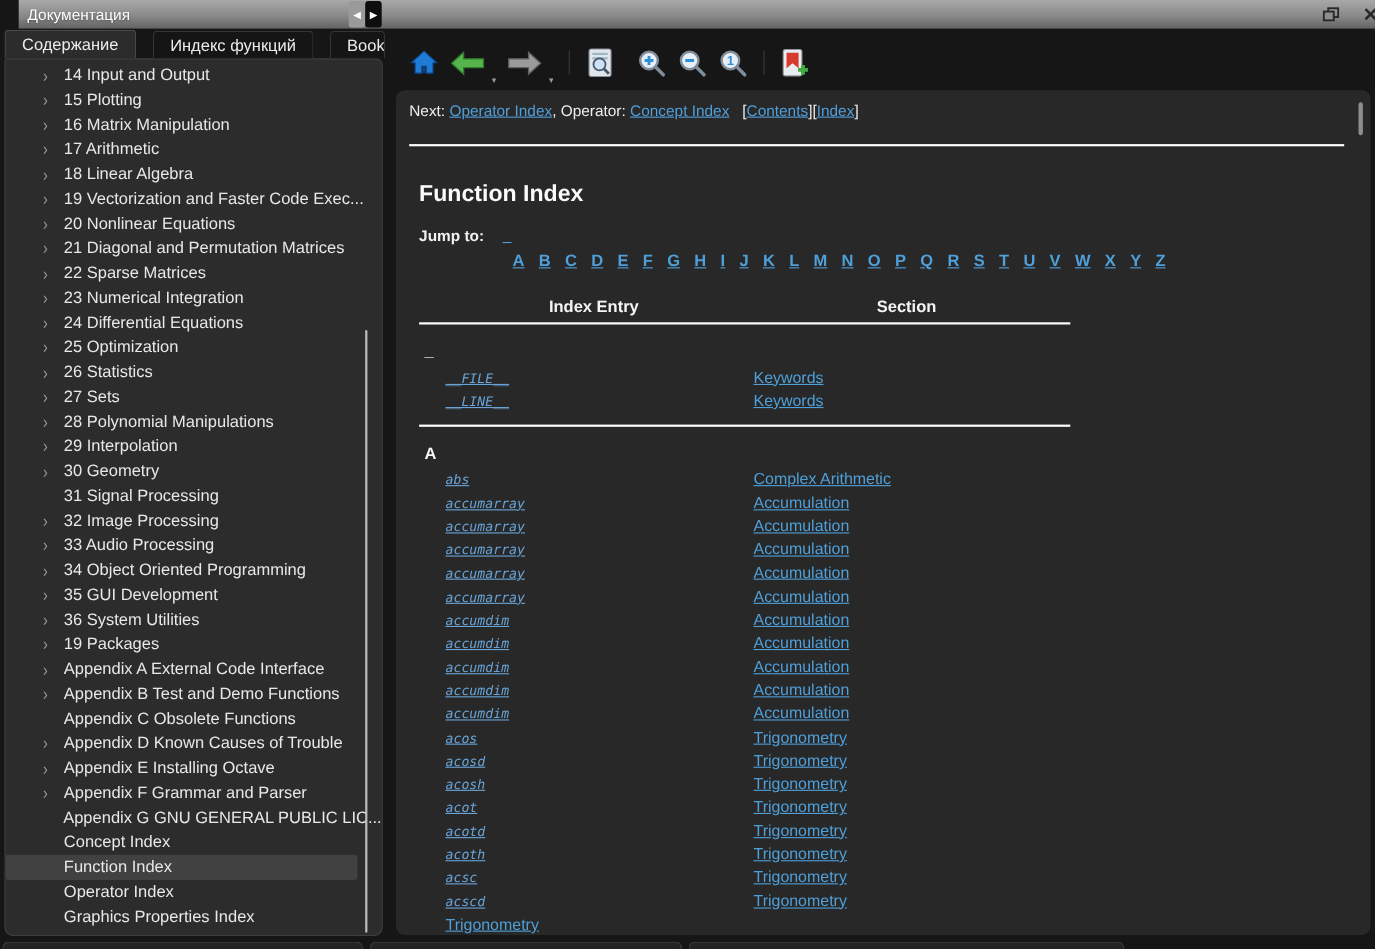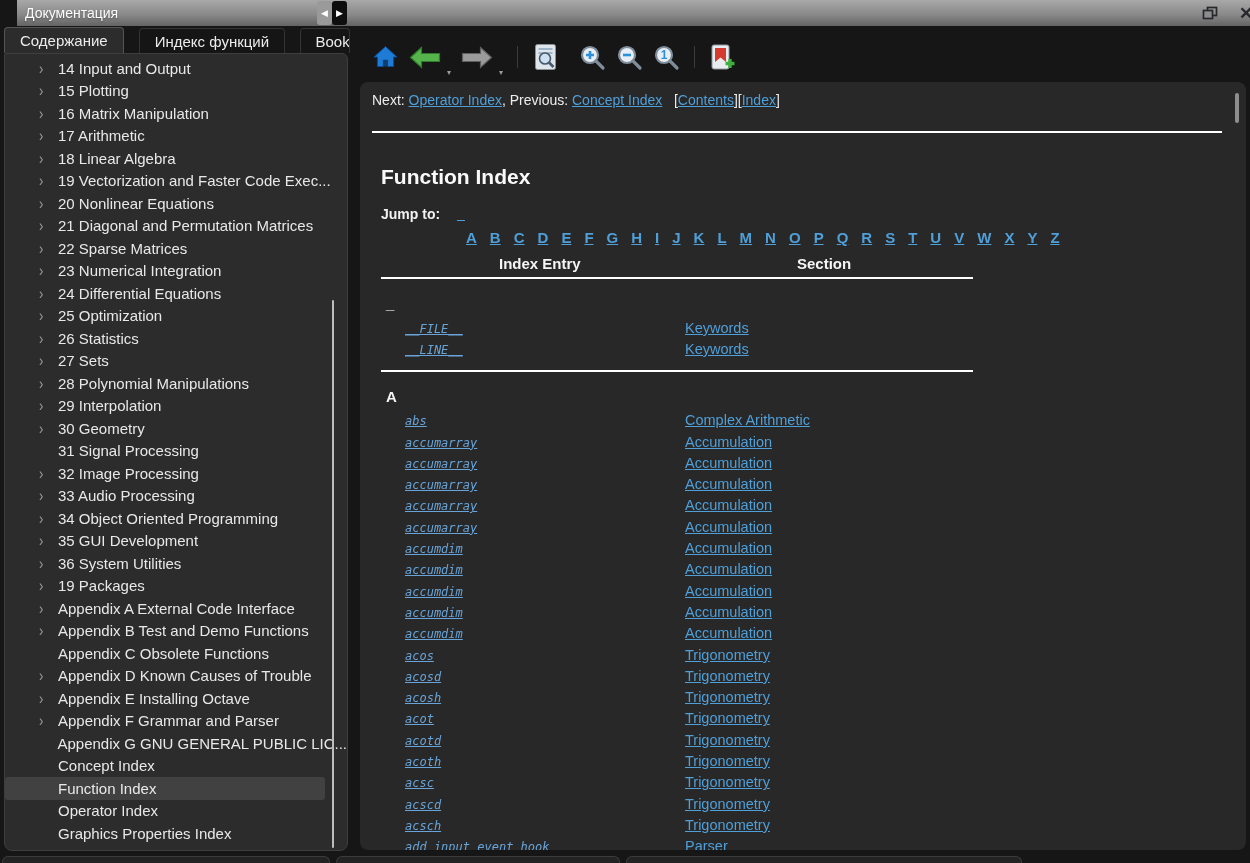--- a/index.html
+++ b/index.html
@@ -80,21 +80,21 @@
   .doc-nav{padding:10px 0 0 12px;font-size:14px;color:#ededed;}
   a.lnk{color:var(--link);text-decoration:underline;cursor:pointer;}
   .rule-wide{height:2px;background:var(--rule);margin:23px 24px 0 12px;}
   .doc-body{padding-left:21px;}
   .doc-title{font-size:21px;font-weight:bold;color:#fafafa;margin-top:32px;}
   .jump-row{margin-top:17px;font-size:14px;display:flex;align-items:baseline;}
   .jump-label{font-weight:bold;color:#f2f2f2;}
   .jump-underscore{margin-left:17px;font-weight:bold;}
   .letters{display:flex;gap:13px;margin:7px 0 0 85px;font-size:15px;font-weight:bold;}
   .letters a{color:var(--link);text-decoration:underline;cursor:pointer;}
-  .col-headers{position:relative;height:18px;margin-top:9px;font-size:15px;font-weight:bold;color:#f5f5f5;}
+  .col-headers{position:relative;height:18px;margin-top:25px;font-size:15px;font-weight:bold;color:#f5f5f5;}
   .col-entry{position:absolute;left:118px;}
   .col-section{position:absolute;left:416px;}
   .idx-rule{width:592px;height:2px;background:var(--rule);margin-top:4px;}
   .group-header{font-size:15px;font-weight:bold;color:#f5f5f5;margin:16px 0 3px 5px;height:19px;}
   .idx-row{display:flex;align-items:center;height:21.3px;padding-left:24px;}
   .fn-cell{width:280px;}
   .fn-link{
     font-family:"DejaVu Sans Mono", monospace;font-style:italic;font-size:12px;
     color:var(--mono-link);text-decoration:underline;cursor:pointer;
   }
@@ -367,21 +367,21 @@
         <rect x="2.5" y="2" width="17" height="24" rx="2" fill="#e9edf0" stroke="#90979e"></rect>
         <path d="M5.5 5 h11 v14 l-5.5 -4.5 L5.5 19 Z" fill="#d63b2f"></path>
         <path d="M16 20.5 h9 M20.5 16 v9" stroke="#3fae3f" stroke-width="3.4"></path>
       </svg>
     </span>
   </div>
 </div>
 
 <div class="content-panel">
   <div class="doc-nav">
-    <span>Next: </span><a class="lnk">Operator Index</a><span>, </span><span>Previous: </span><a class="lnk">Concept Index</a><span style="white-space:pre">   </span><span>[</span><a class="lnk">Contents</a><span>][</span><a class="lnk">Index</a><span>]</span>
+    <span>Next: </span><a class="lnk">Operator Index</a><span>, </span><span>Operator: </span><a class="lnk">Concept Index</a><span style="white-space:pre">   </span><span>[</span><a class="lnk">Contents</a><span>][</span><a class="lnk">Index</a><span>]</span>
   </div>
   <div class="rule-wide"></div>
   <div class="doc-body">
     <div class="doc-title">Function Index</div>
     <div class="jump-row">
       <span class="jump-label">Jump to:</span>
       <a class="lnk jump-underscore">_</a>
     </div>
     <div class="letters">
         <a>A</a>
@@ -498,21 +498,20 @@
         </div>
         <div class="idx-row">
           <div class="fn-cell"><a class="fn-link">acsc</a></div>
           <div><a class="sec-link">Trigonometry</a></div>
         </div>
         <div class="idx-row">
           <div class="fn-cell"><a class="fn-link">acscd</a></div>
           <div><a class="sec-link">Trigonometry</a></div>
         </div>
         <div class="idx-row">
-          <div class="fn-cell"><a class="fn-link">acsch</a></div>
           <div><a class="sec-link">Trigonometry</a></div>
         </div>
         <div class="idx-row">
           <div class="fn-cell"><a class="fn-link">add_input_event_hook</a></div>
           <div><a class="sec-link">Parser</a></div>
         </div>
       </div>
   </div>
   <div class="content-scrollbar"></div>
 </div>

